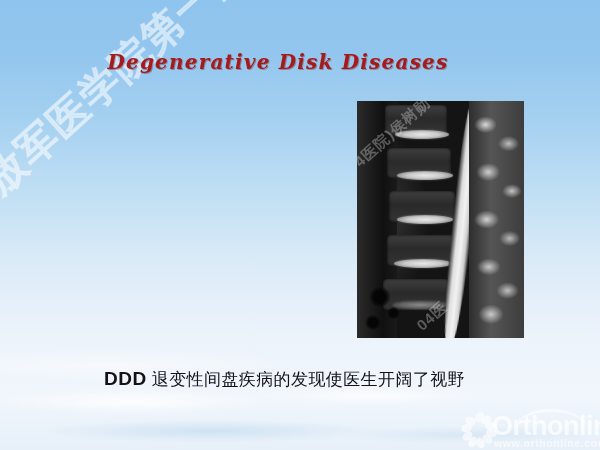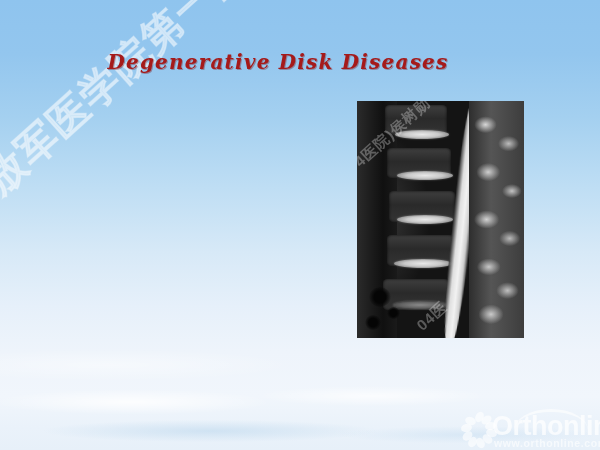--- a/index.html
+++ b/index.html
@@ -278,20 +278,23 @@
 
       <div class="blob" style="left:12px; top:186px; width:22px; height:20px;"></div>
       <div class="blob" style="left:8px;  top:214px; width:16px; height:15px;"></div>
       <div class="blob" style="left:30px; top:206px; width:13px; height:12px;"></div>
 
       <div class="mri-wm" style="left:-12px; top:22px;">4医院)侯树勋</div>
       <div class="mri-wm" style="left:58px;  top:206px;">04医</div>
     </div>
   </div>
 
+  <div class="caption">
+    <span class="ddd">DDD</span><span> 退变性间盘疾病的发现使医生开阔了视野</span>
+  </div>
 
   <div class="logo">
     <div class="petal" style="left:12px; top:4px;  transform:rotate(-60deg);"></div>
     <div class="petal" style="left:19px; top:7px;  transform:rotate(-35deg);"></div>
     <div class="petal" style="left:23px; top:13px; transform:rotate(-10deg);"></div>
     <div class="petal" style="left:24px; top:20px; transform:rotate(15deg);"></div>
     <div class="petal" style="left:20px; top:26px; transform:rotate(40deg);"></div>
     <div class="petal" style="left:13px; top:30px; transform:rotate(62deg);"></div>
     <div class="petal" style="left:5px;  top:29px; transform:rotate(-62deg);"></div>
     <div class="petal" style="left:0px;  top:23px; transform:rotate(-40deg);"></div>

